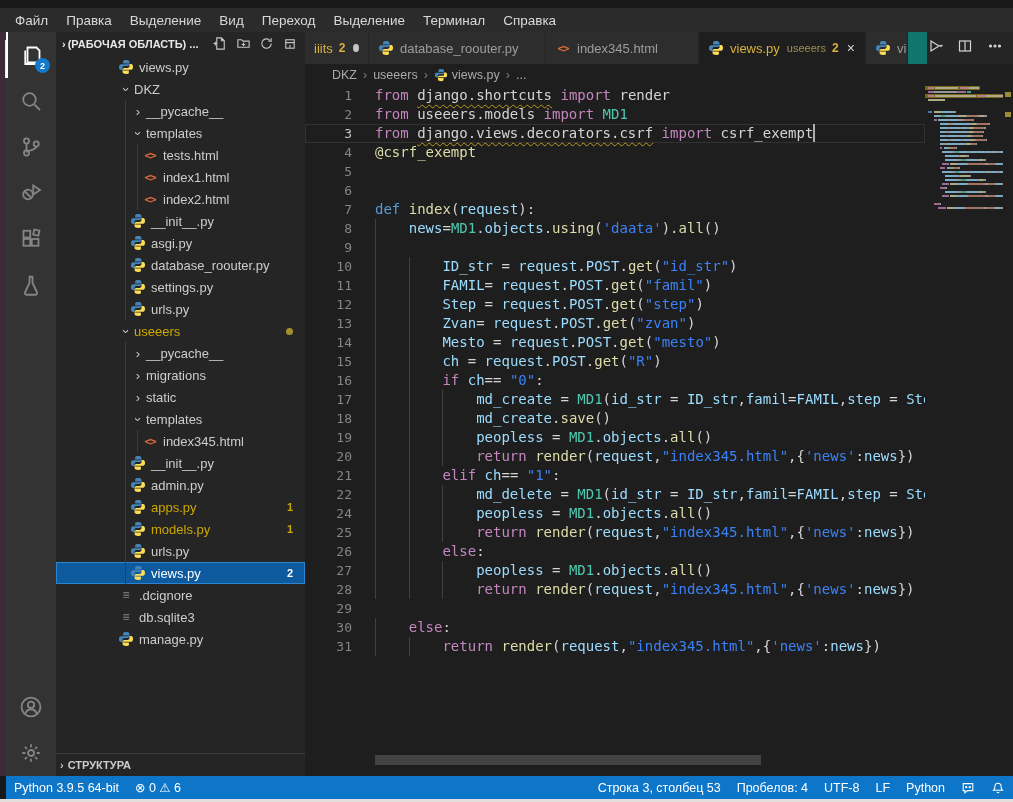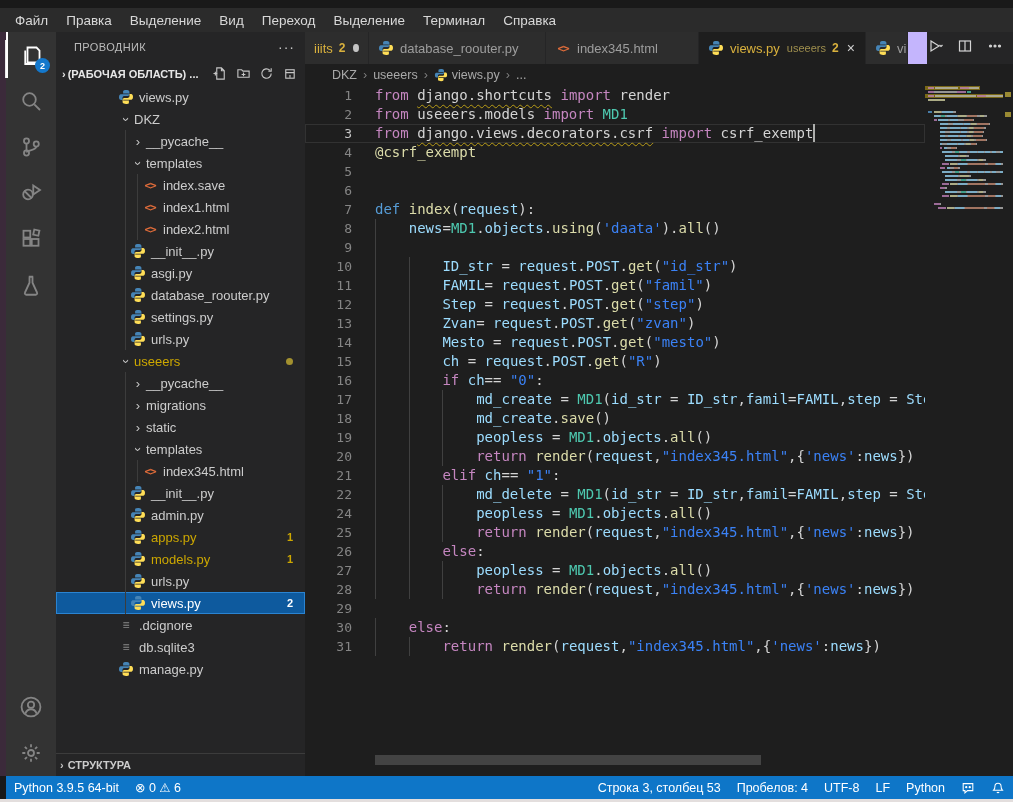--- a/index.html
+++ b/index.html
@@ -55,21 +55,21 @@
   .html-glyph { color:#e06c3a; font-size:11px; font-weight:bold; letter-spacing:-1px;
     font-family:"DejaVu Sans Mono", monospace; }
   .lines-glyph { color:#8a8a8a; font-size:12px; line-height:10px; }
   #outline-header { position:absolute; left:56px; top:753px; width:249px; height:23px;
     background:#252526; border-top:1px solid #3c3c3c; display:flex; align-items:center;
     font-size:11px; font-weight:bold; color:#cccccc; padding-left:4px; }
   #outline-header .chev { margin-right:4px; color:#c5c5c5; }
 
   
   #editor { position:absolute; left:305px; top:32px; width:708px; height:744px; background:#1e1e1e; }
-  #tabbar { position:absolute; left:0; top:0; width:708px; height:32px; background:#c4b5fd;
+  #tabbar { position:absolute; left:0; top:0; width:708px; height:32px; background:#0f766e;
     display:flex; }
   .tab { height:32px; background:#2d2d2d; border-right:1px solid #252526; display:flex;
     align-items:center; padding:0 9px; font-size:13px; color:#9d9d9d; overflow:hidden; flex:0 0 auto; }
   .tab.active { background:#1e1e1e; }
   .tab .ticon { width:16px; height:16px; margin-right:6px; flex:0 0 16px;
     display:flex; align-items:center; justify-content:center; }
   .tab .gold { color:#d9b13d; }
   .tab .desc { font-size:11px; color:#9f8f4e; margin-left:7px; }
   .tab .probcount { font-weight:bold; color:#d9b13d; margin-left:6px; font-size:12px; }
   .tab .closex { color:#d0d0d0; margin-left:8px; font-size:14px; }
@@ -185,24 +185,20 @@
       </div>
       <div class="act-icon">
         <svg viewBox="0 0 16 16" fill="none" stroke="currentColor" stroke-width="1.2">
           <circle cx="8" cy="8" r="2"></circle>
           <path d="M8 2.2v2M8 11.8v2M2.2 8h2M11.8 8h2M3.9 3.9l1.4 1.4M10.7 10.7l1.4 1.4M12.1 3.9l-1.4 1.4M5.3 10.7l-1.4 1.4"></path>
         </svg>
       </div>
     </div>
 
   <div id="sidebar">
-    <div id="sidebar-header">
-      <span>ПРОВОДНИК</span>
-      <span class="dots">···</span>
-    </div>
     <div id="ws-header">
       <span class="chev">›</span>
       <span id="ws-title">(РАБОЧАЯ ОБЛАСТЬ) ...</span>
       <span id="ws-actions">
           <span class="wsico"><svg viewBox="0 0 16 16" fill="none" stroke="currentColor" stroke-width="1.2">
               <path d="M4 2h5l3 3v9H4z M9 2v3h3"></path>
               <path d="M1.5 6v4M-0.5 8h4" transform="translate(1 0)"></path>
             </svg></span>
           <span class="wsico"><svg viewBox="0 0 16 16" fill="none" stroke="currentColor" stroke-width="1.2">
               <path d="M2 4h4l1.5 1.5H14V12H2z"></path>
@@ -245,21 +241,21 @@
           <span class="chev" style="display: inline-block; transform: rotate(90deg);">›</span>
           <span>templates</span>
         </div>
         <div class="tree-row">
           <div class="tguide" style="left: 69px;"></div>
           <div class="tguide" style="left: 81px;"></div>
           <span style="display: inline-block; width: 86px; flex: 0 0 86px;"></span>
           <span class="ticon">
             <span class="html-glyph">&lt;&gt;</span>
           </span>
-          <span>index.save</span>
+          <span>tests.html</span>
         </div>
         <div class="tree-row">
           <div class="tguide" style="left: 69px;"></div>
           <div class="tguide" style="left: 81px;"></div>
           <span style="display: inline-block; width: 86px; flex: 0 0 86px;"></span>
           <span class="ticon">
             <span class="html-glyph">&lt;&gt;</span>
           </span>
           <span>index1.html</span>
         </div>

